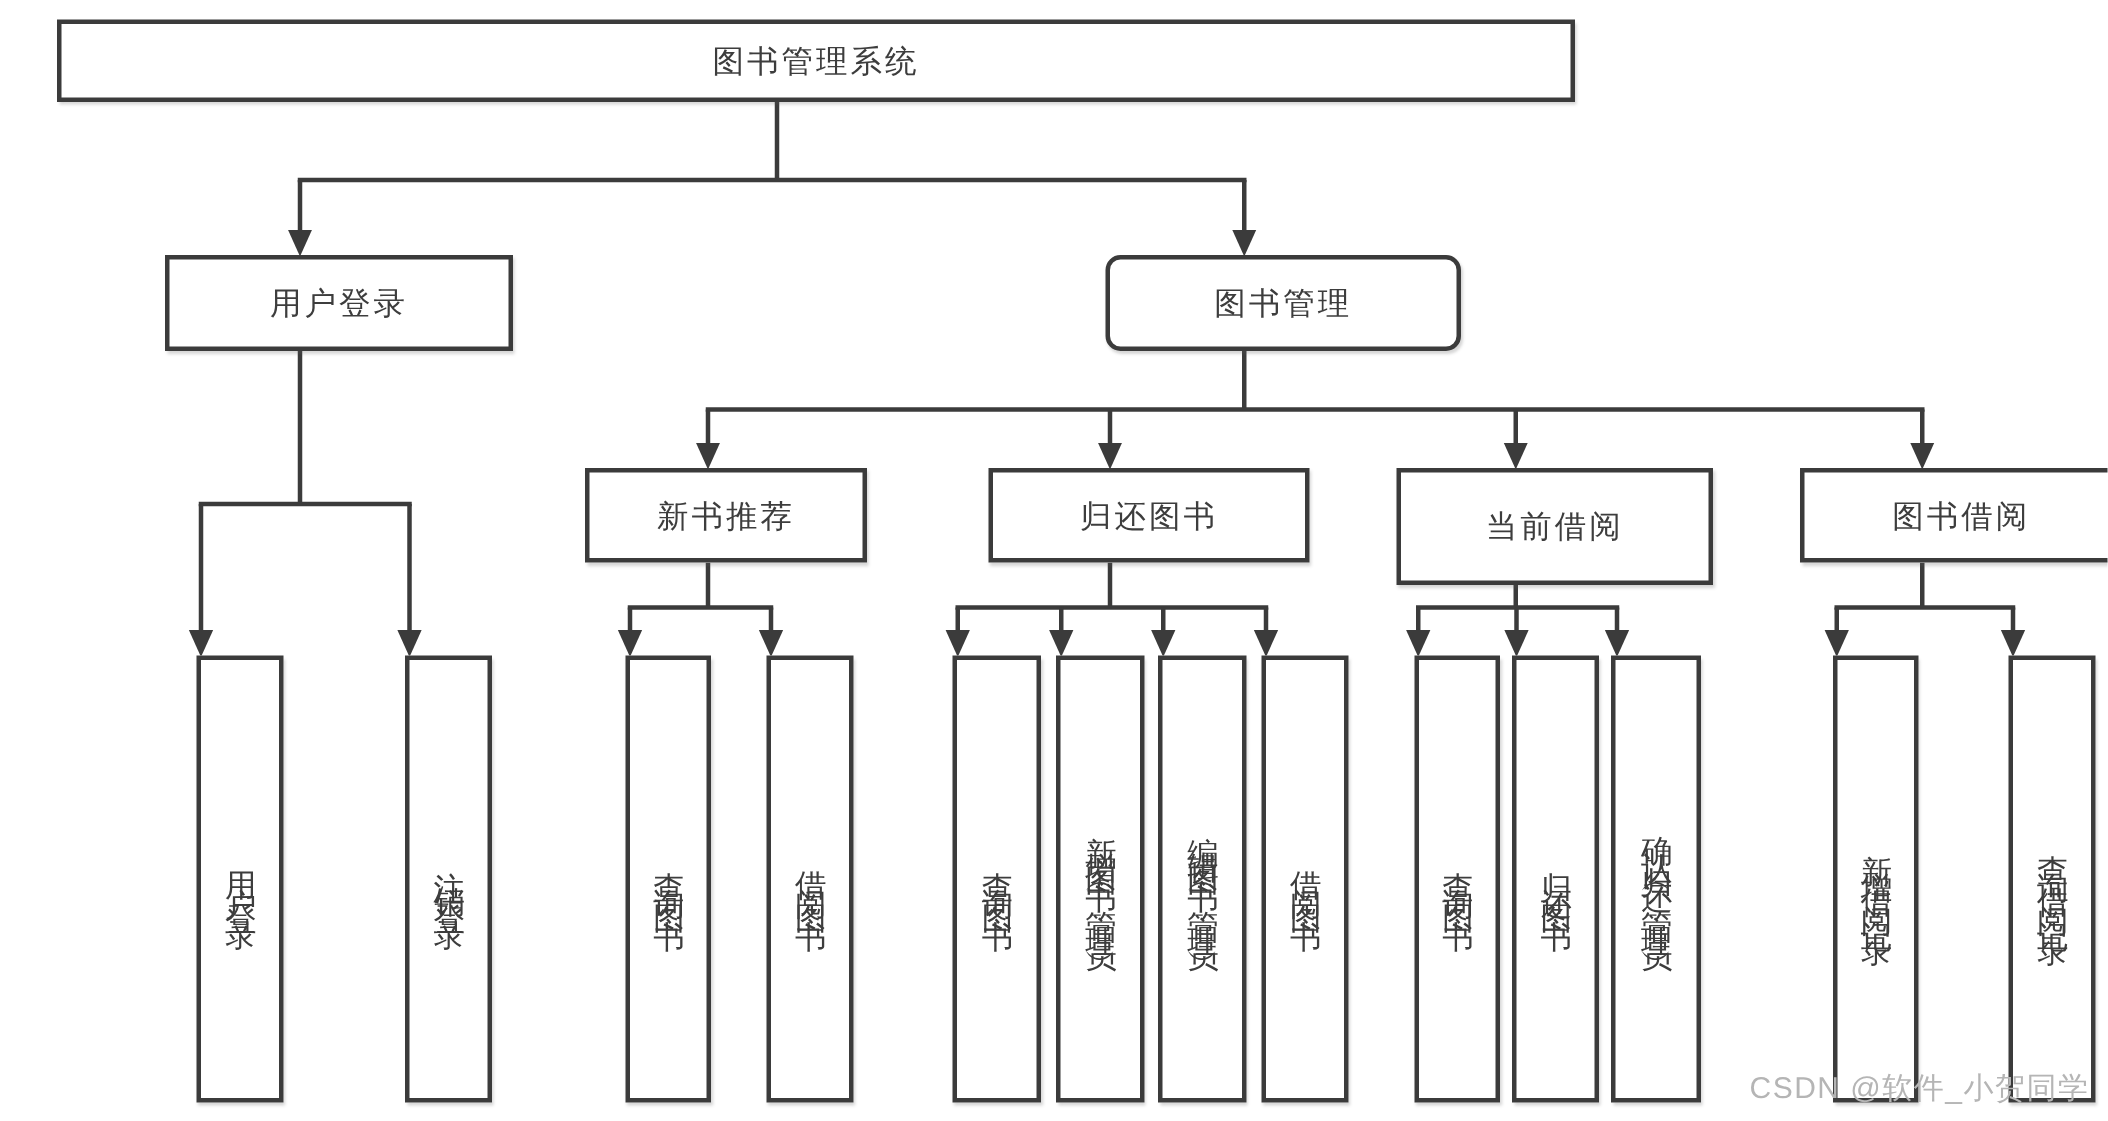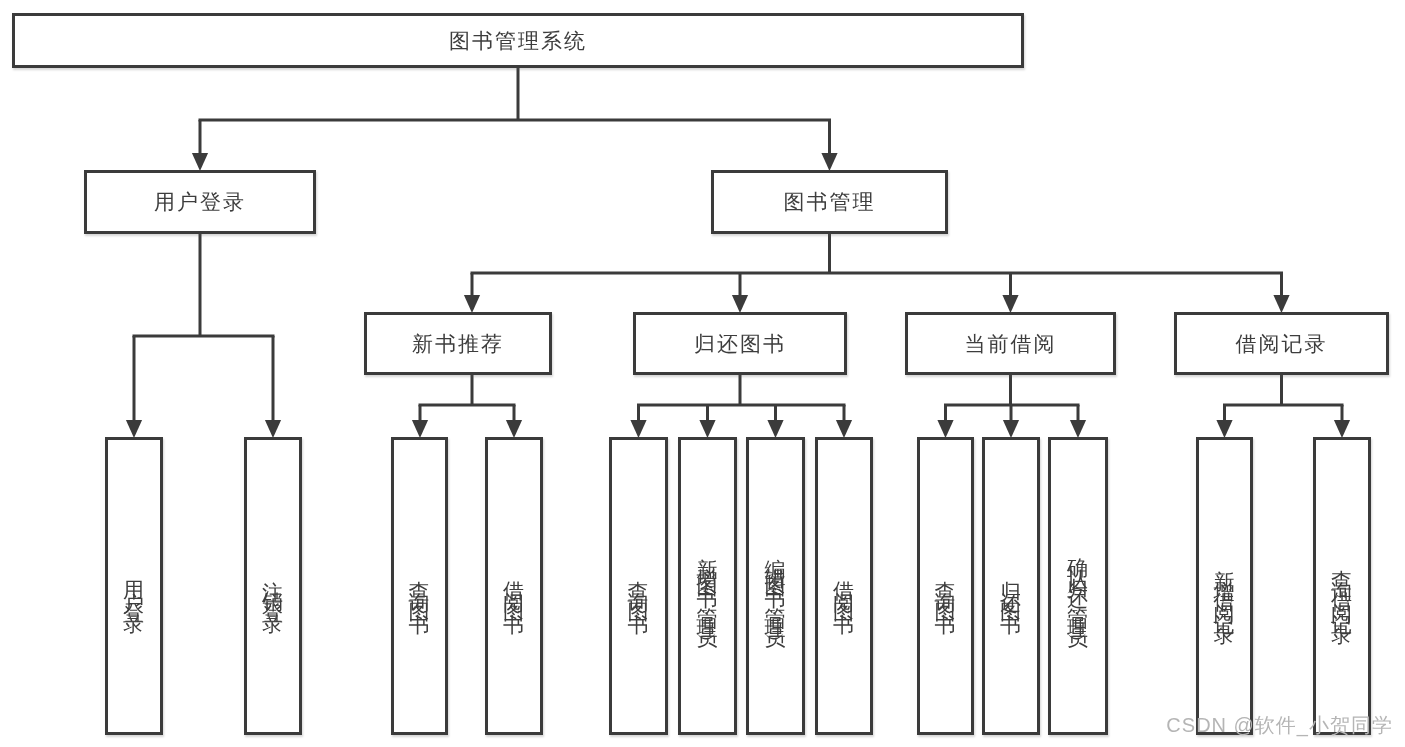--- a/index.html
+++ b/index.html
@@ -5,21 +5,21 @@
   html,body{margin:0;padding:0;}
   body{
     width:1405px;height:747px;position:relative;background:#ffffff;
     font-family:"Liberation Sans","DejaVu Sans",sans-serif;overflow:hidden;
   }
   #stage{position:absolute;inset:0;width:1405px;height:747px;}
   svg.connectors{position:absolute;left:0;top:0;z-index:1;}
   .node{
     position:absolute;box-sizing:border-box;background:#ffffff;
     border:3px solid #3b3b3b;display:flex;align-items:center;justify-content:center;
-    color:#3d3d3d;z-index:2;box-shadow:1px 2px 2px rgba(90,90,90,0.25);
+    color:#3d3d3d;z-index:2;box-shadow:1px 2px 2px rgba(90,90,90,0.25);margin-left:26px;
   }
   .hbox span{
     font-size:21px;letter-spacing:2px;white-space:nowrap;color:#3d3d3d;
   }
   .vbox span{
     writing-mode:vertical-rl;text-orientation:mixed;
     font-size:21px;letter-spacing:11px;line-height:1;color:#3d3d3d;
     white-space:nowrap;
   }
   .vbox.long span{letter-spacing:10px;}
@@ -83,35 +83,35 @@
     </g>
   </svg>
 
   <div class="node hbox" style="left:12px;top:13px;width:1012px;height:55px;">
     <span>图书管理系统</span>
   </div>
 
   <div class="node hbox" style="left:84px;top:170px;width:232px;height:64px;">
     <span>用户登录</span>
   </div>
-  <div class="node hbox" style="left:711px;top:170px;width:237px;height:64px;">
+  <div class="node hbox" style="left:711px;top:170px;width:237px;height:64px;border-radius:10px;">
     <span>图书管理</span>
   </div>
 
   <div class="node hbox" style="left:364px;top:312px;width:188px;height:63px;">
     <span>新书推荐</span>
   </div>
   <div class="node hbox" style="left:633px;top:312px;width:214px;height:63px;">
     <span>归还图书</span>
   </div>
-  <div class="node hbox" style="left:905px;top:312px;width:211px;height:63px;">
+  <div class="node hbox" style="left:905px;top:312px;width:211px;height:78px;">
     <span>当前借阅</span>
   </div>
   <div class="node hbox" style="left:1174px;top:312px;width:215px;height:63px;">
-    <span>借阅记录</span>
+    <span>图书借阅</span>
   </div>
 
   <div class="node vbox" style="left:105px;top:437px;width:58px;height:298px;">
     <span>用户登录</span>
   </div>
   <div class="node vbox" style="left:244px;top:437px;width:58px;height:298px;">
     <span>注销登录</span>
   </div>
 
   <div class="node vbox" style="left:391px;top:437px;width:57px;height:298px;">

